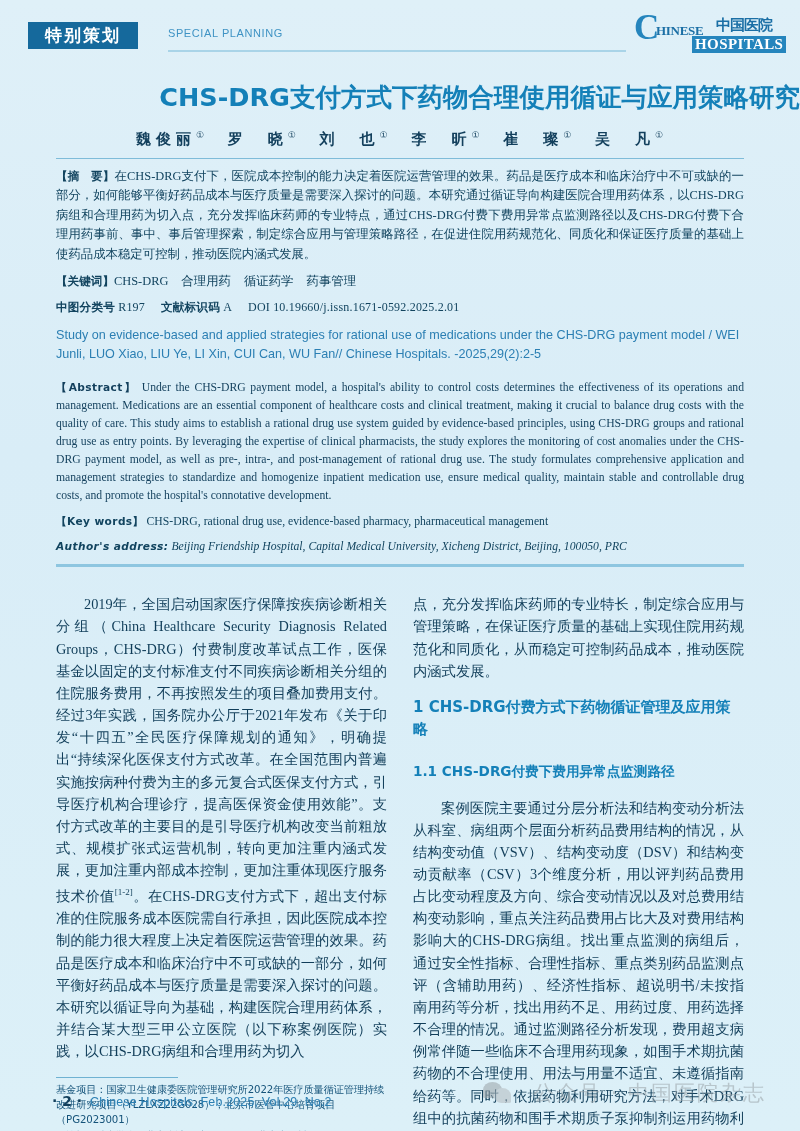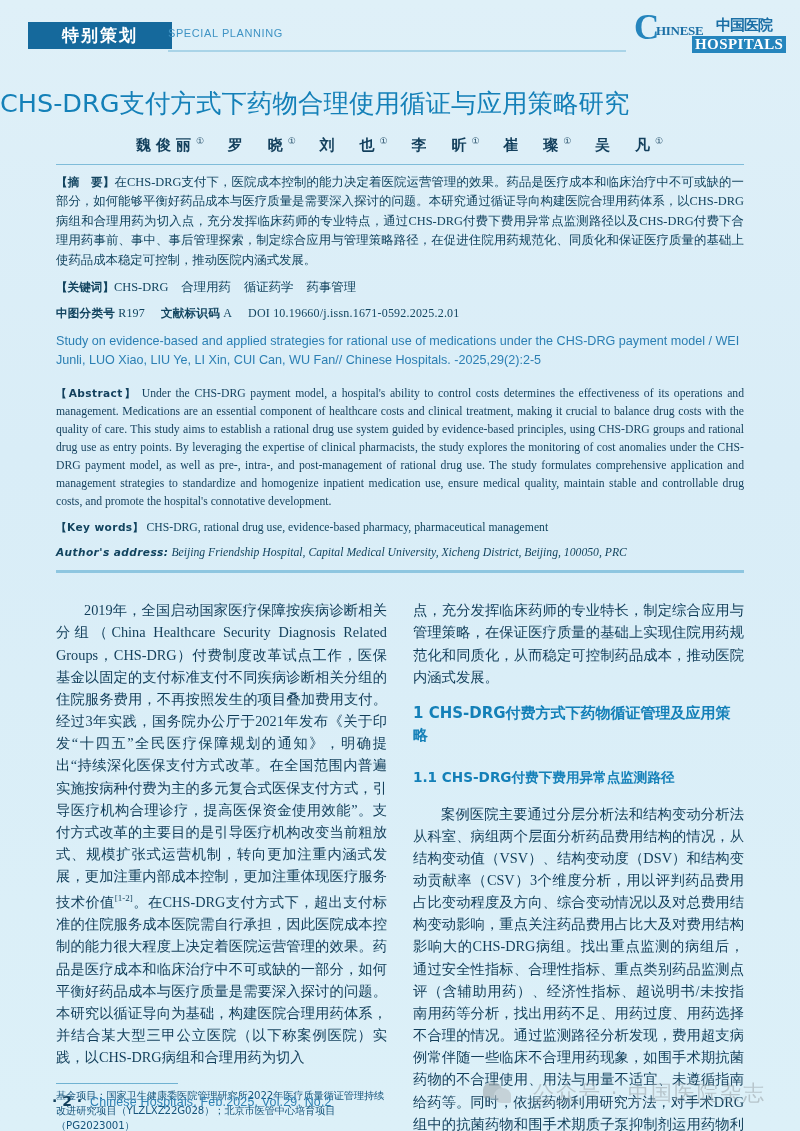--- a/index.html
+++ b/index.html
@@ -27,21 +27,21 @@
   .header {
     position: relative;
     height: 62px;
     padding-top: 18px;
     box-sizing: border-box;
   }
   .hdr-badge {
     position: absolute;
     left: 28px;
     top: 22px;
-    width: 144px;
+    width: 110px;
     height: 27px;
     background: #15699c;
     color: #ffffff;
     font-family: "DejaVu Sans", sans-serif;
     font-weight: bold;
     font-size: 17px;
     letter-spacing: 2px;
     text-align: center;
     line-height: 27px;
   }
@@ -109,27 +109,27 @@
     font-size: 15px;
     letter-spacing: 0.4px;
     color: #ffffff;
     background: #2585bd;
     padding: 0 3px;
     margin-left: 36px;
   }
 
   
   .title-cn {
-    text-align: left;
-    font-family: "DejaVu Sans", sans-serif;
-    font-weight: normal;
+    text-align: right;
+    font-family: "DejaVu Sans", sans-serif;
+    font-weight: bold;
     font-size: 25.5px;
     letter-spacing: 0px;
     color: #1480b8;
-    margin: 24px 0 0 0;
+    margin: 18px 0 0 0;
     line-height: 34px;
     white-space: nowrap;
   }
 
   
   .authors {
     text-align: center;
     margin-top: 16px;
     font-family: "Liberation Serif", serif;
     font-size: 15px;

